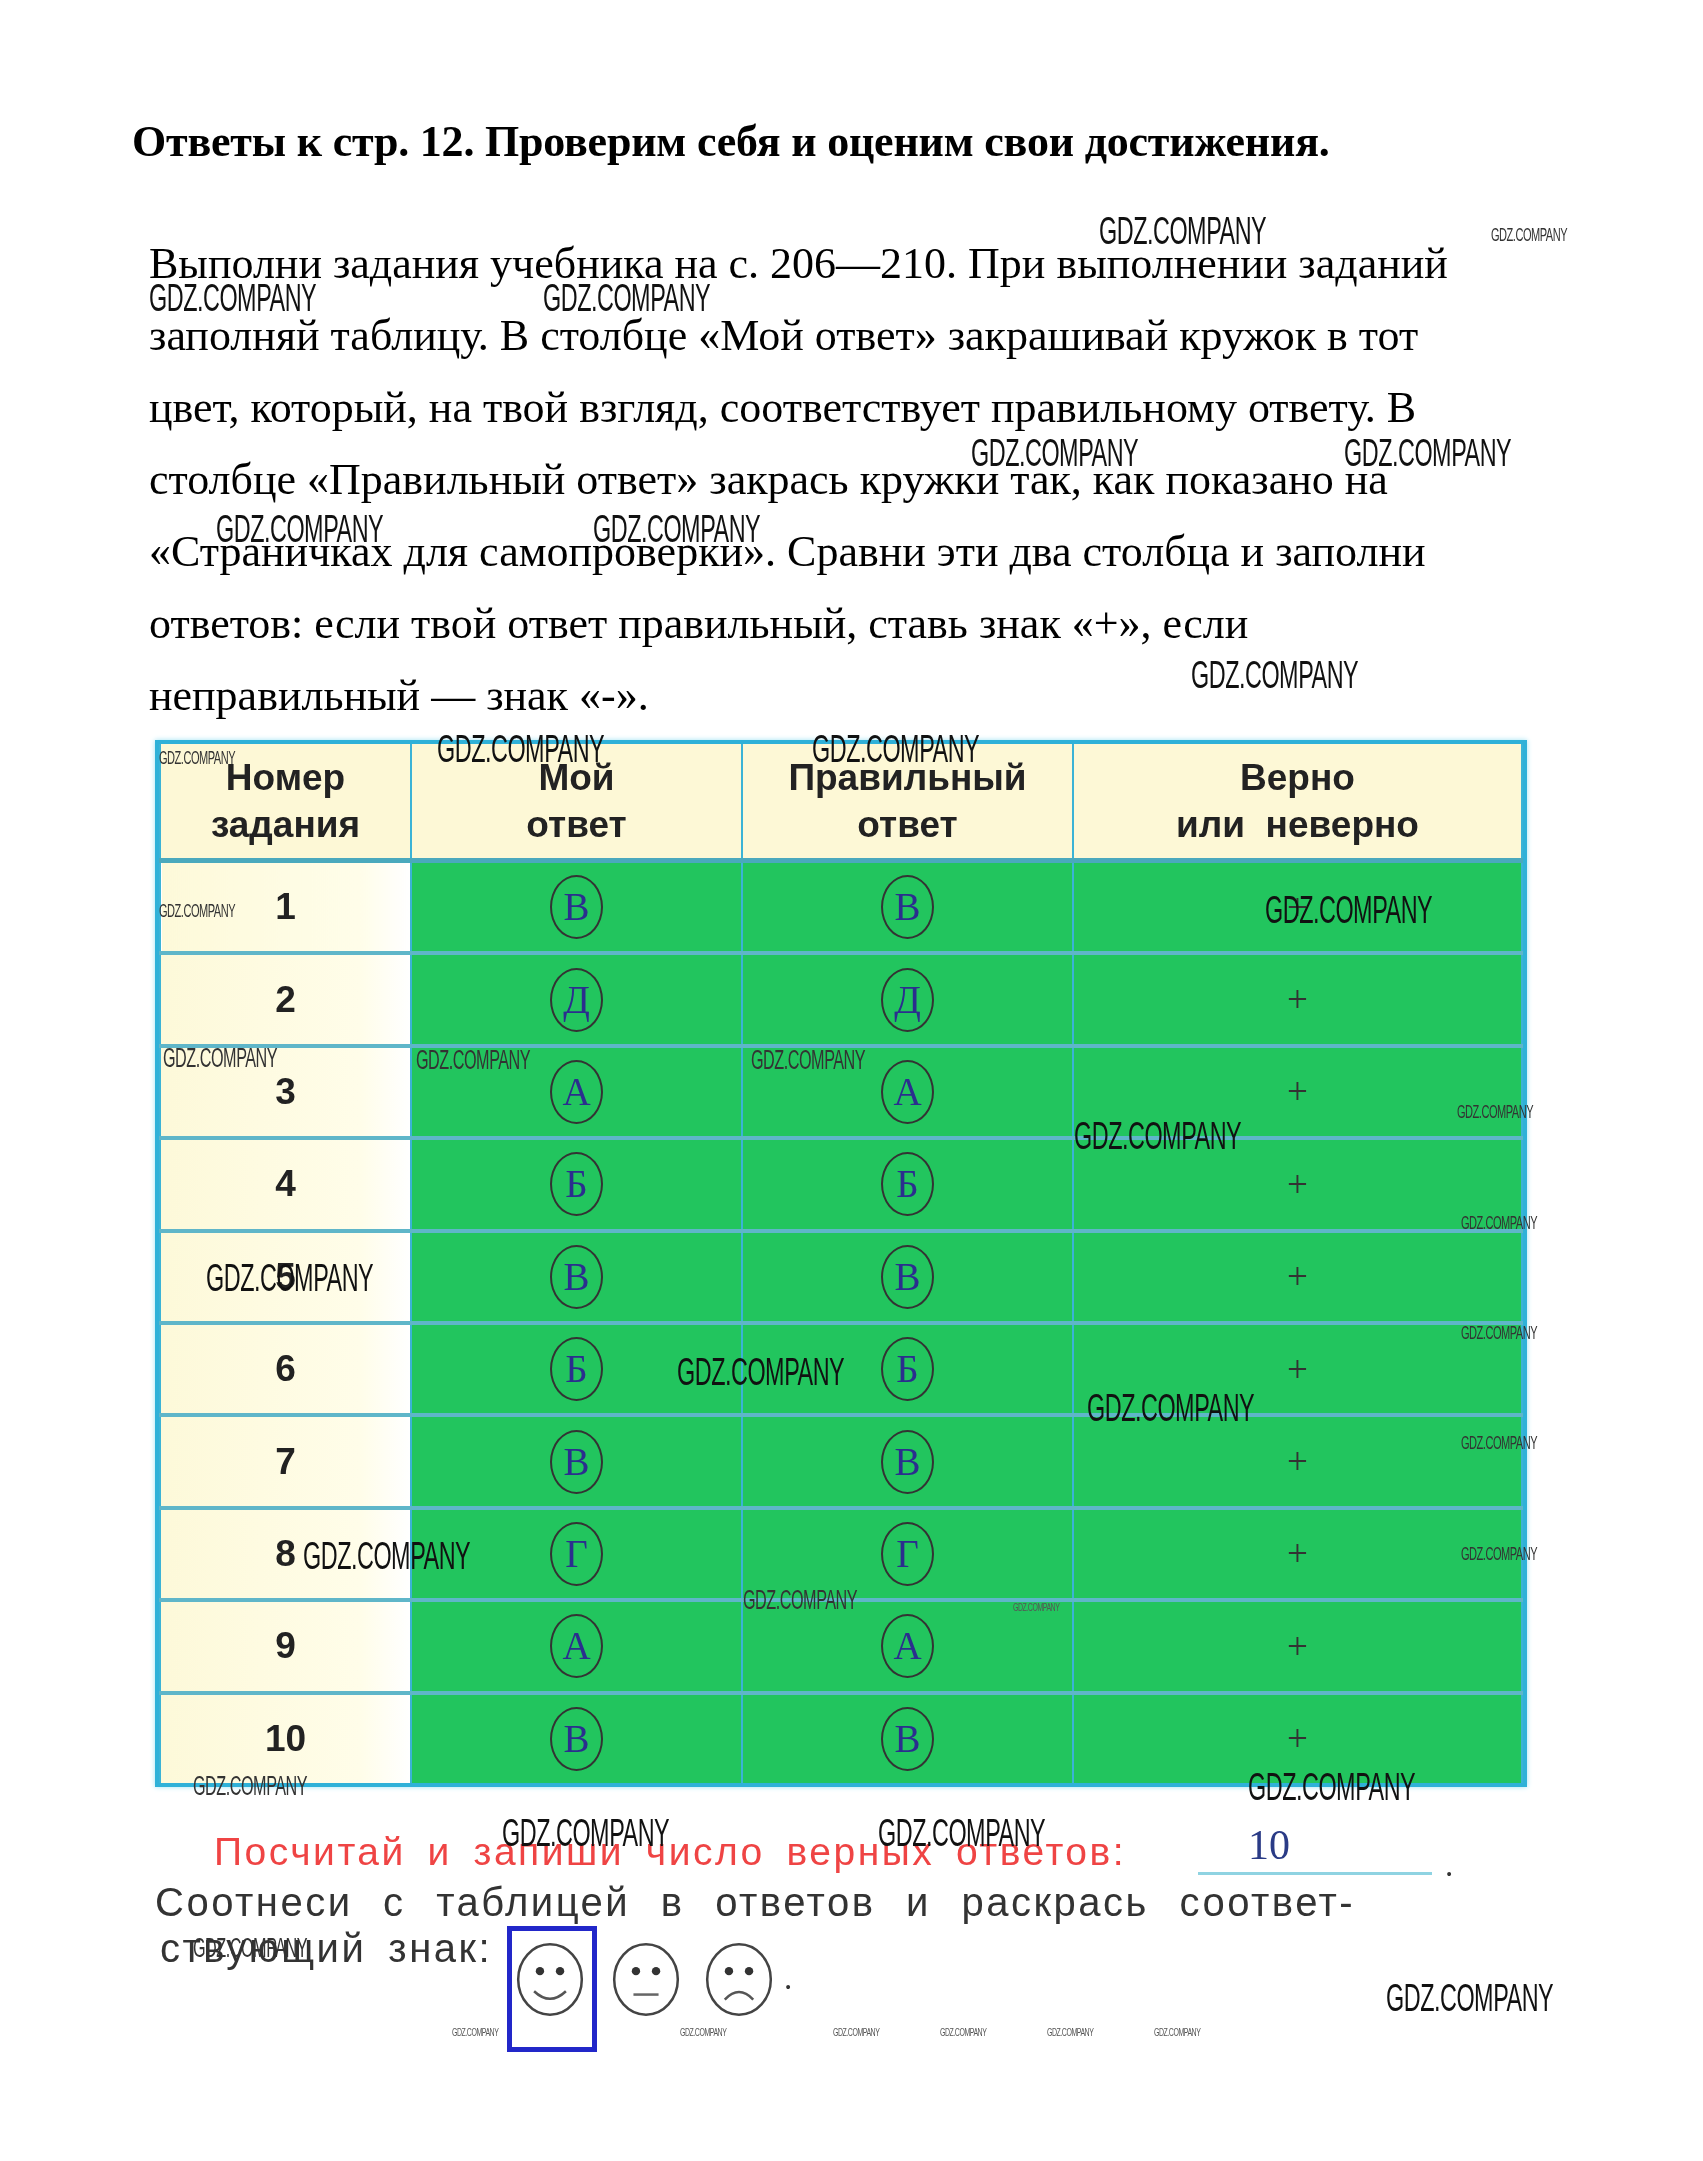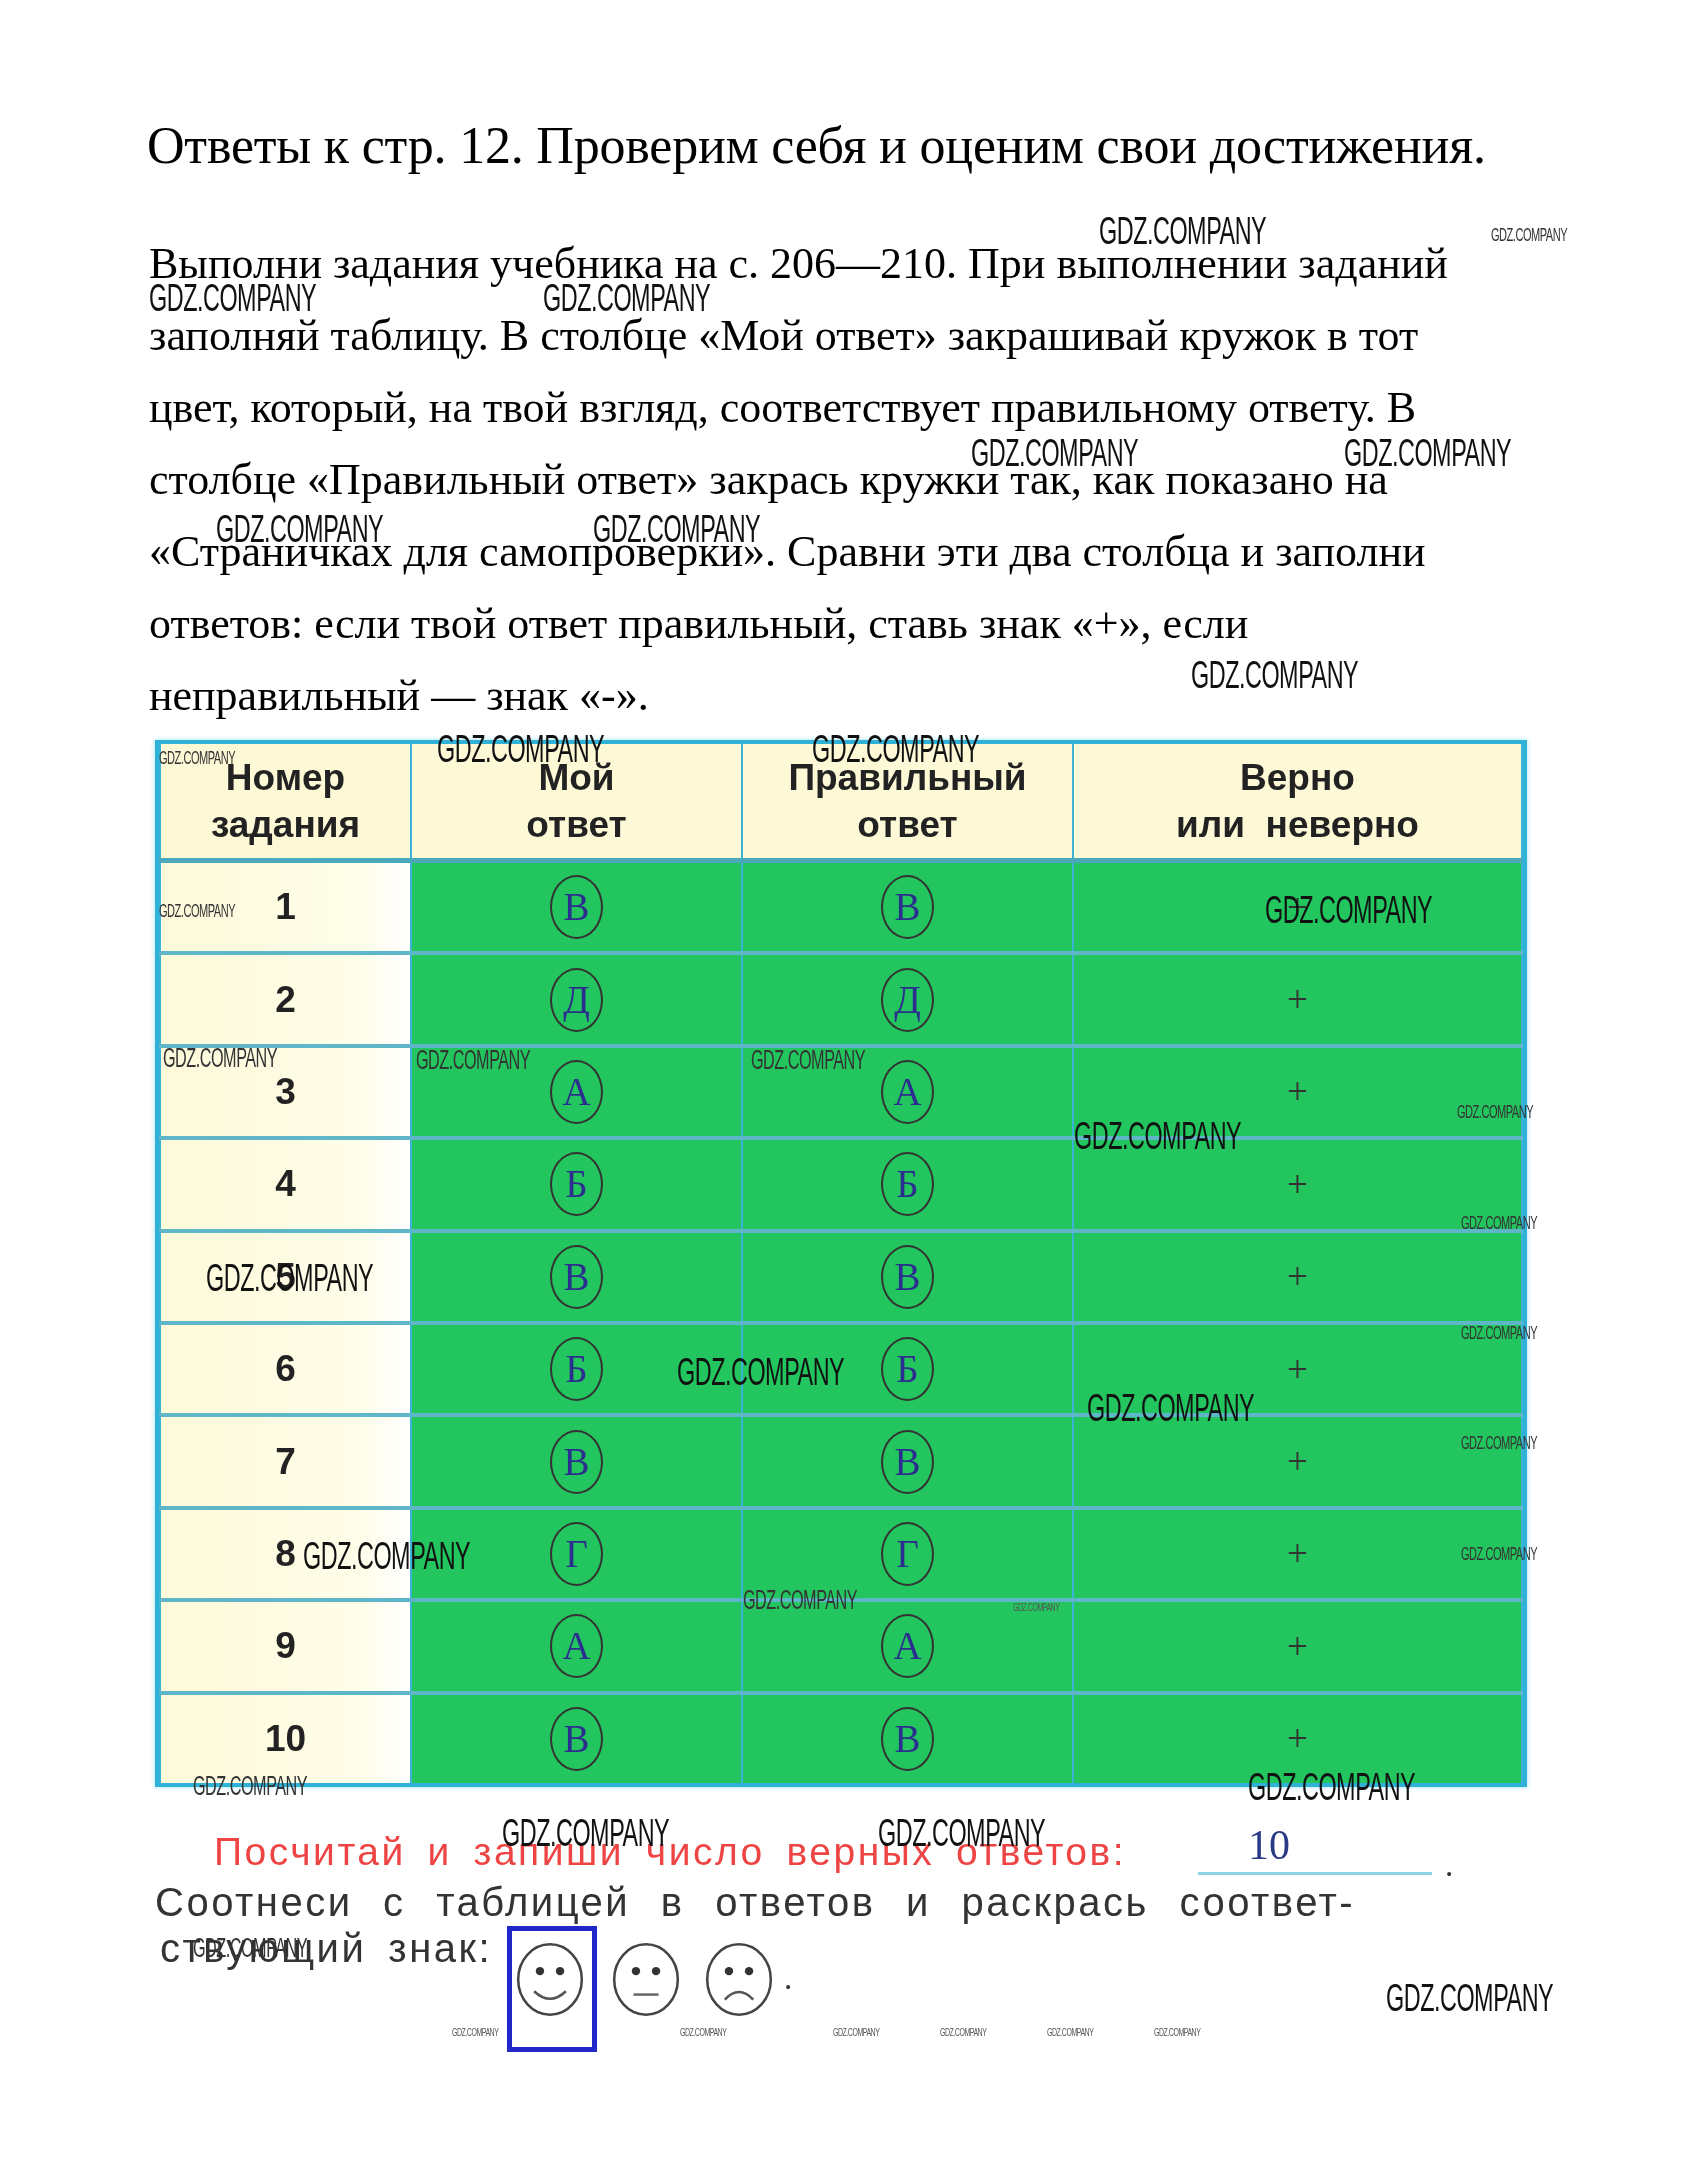--- a/index.html
+++ b/index.html
@@ -1,17 +1,17 @@
 <!DOCTYPE html>
 <html style="font-size:13.4px"><head>
 <meta charset="utf-8">
 <style>
   html, body { margin:0; padding:0; background:#ffffff; }
   body { width:1703px; height:2161px; position:relative; overflow:hidden; font-family:"Liberation Serif", serif; color:#000; }
-  .title { position:absolute; left:147px; top:116px; font-size:52px; font-weight:normal; letter-spacing:-0.2px; white-space:nowrap; }
+  .title { position:absolute; left:132px; top:116px; font-size:44px; font-weight:bold; letter-spacing:-0.2px; white-space:nowrap; }
   .para { position:absolute; left:149px; top:228px; width:1440px; font-size:44px; line-height:72px; }
   .para .line { display:block; white-space:nowrap; }
   .wm { position:absolute; font-family:"Liberation Sans", sans-serif; color:#111; transform:scaleX(0.6); transform-origin:left top; white-space:nowrap; letter-spacing:-0.8px; }
   .wm.big { font-size:39px; }
   .wm.sm { font-size:18.4px; color:#333; }
   .wm.xs { font-size:11.7px; color:#555; }
   .table-wrap { position:absolute; left:155px; top:740px; width:1372px; height:1047px; border:4.2px solid #2fb1d8; box-sizing:border-box; background:#22c55e; box-shadow:0 0 5px #9fe2f3; }
   table { border-collapse:collapse; width:100%; height:100%; table-layout:fixed; font-family:"Liberation Sans", sans-serif; }
   th, td { border-left:2.5px solid #3bb3d6; border-right:2.5px solid #3bb3d6; text-align:center; vertical-align:middle; padding:0; }
   th { height:114px; background:#fdf8d6; font-size:37px; font-weight:bold; color:#222; line-height:47px; border-bottom:5px solid #4aa9bd; }

